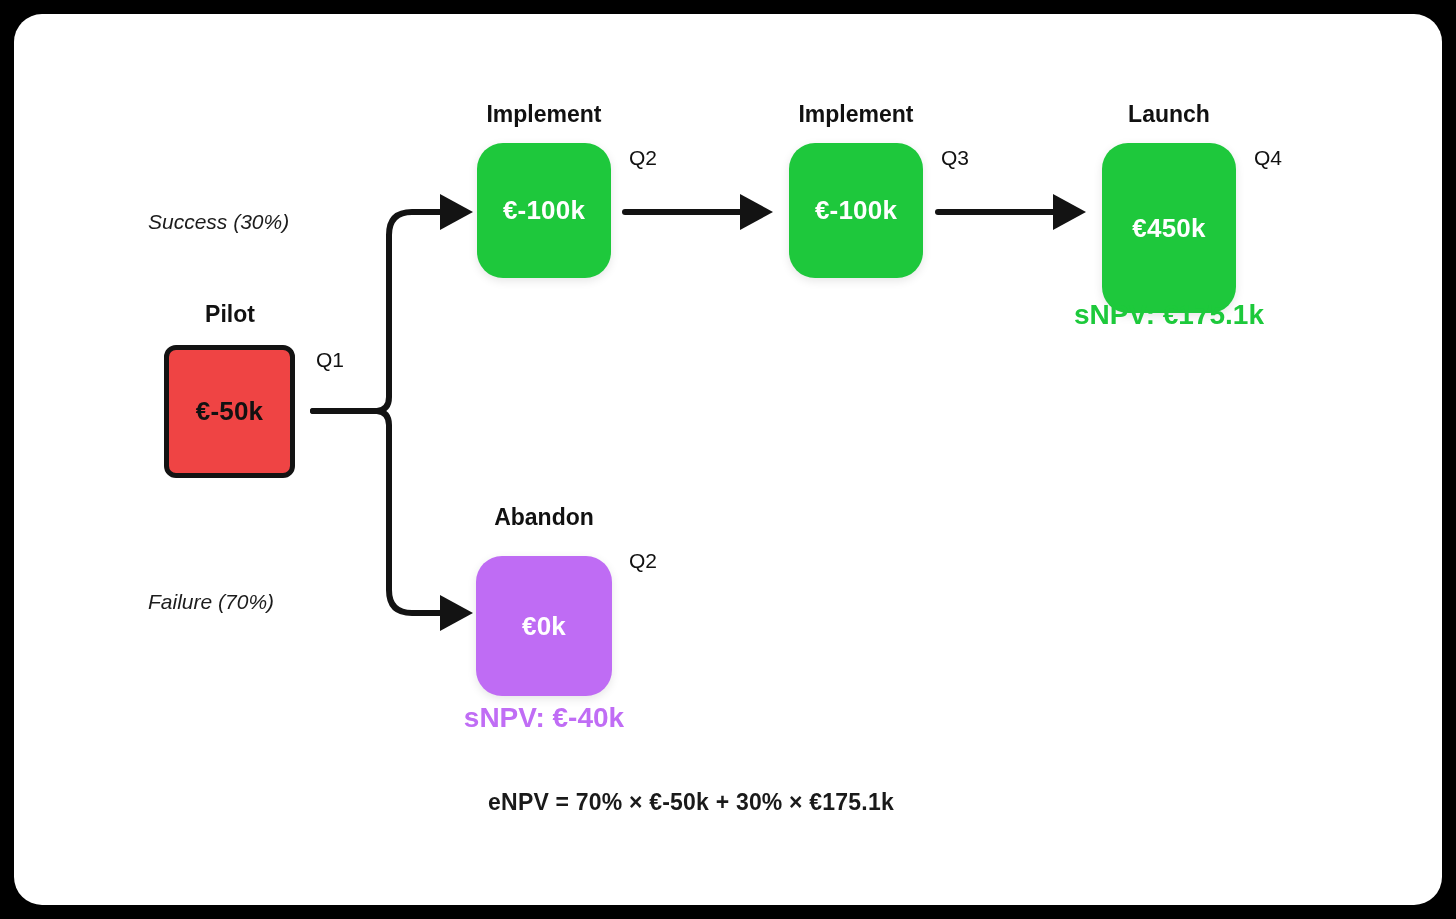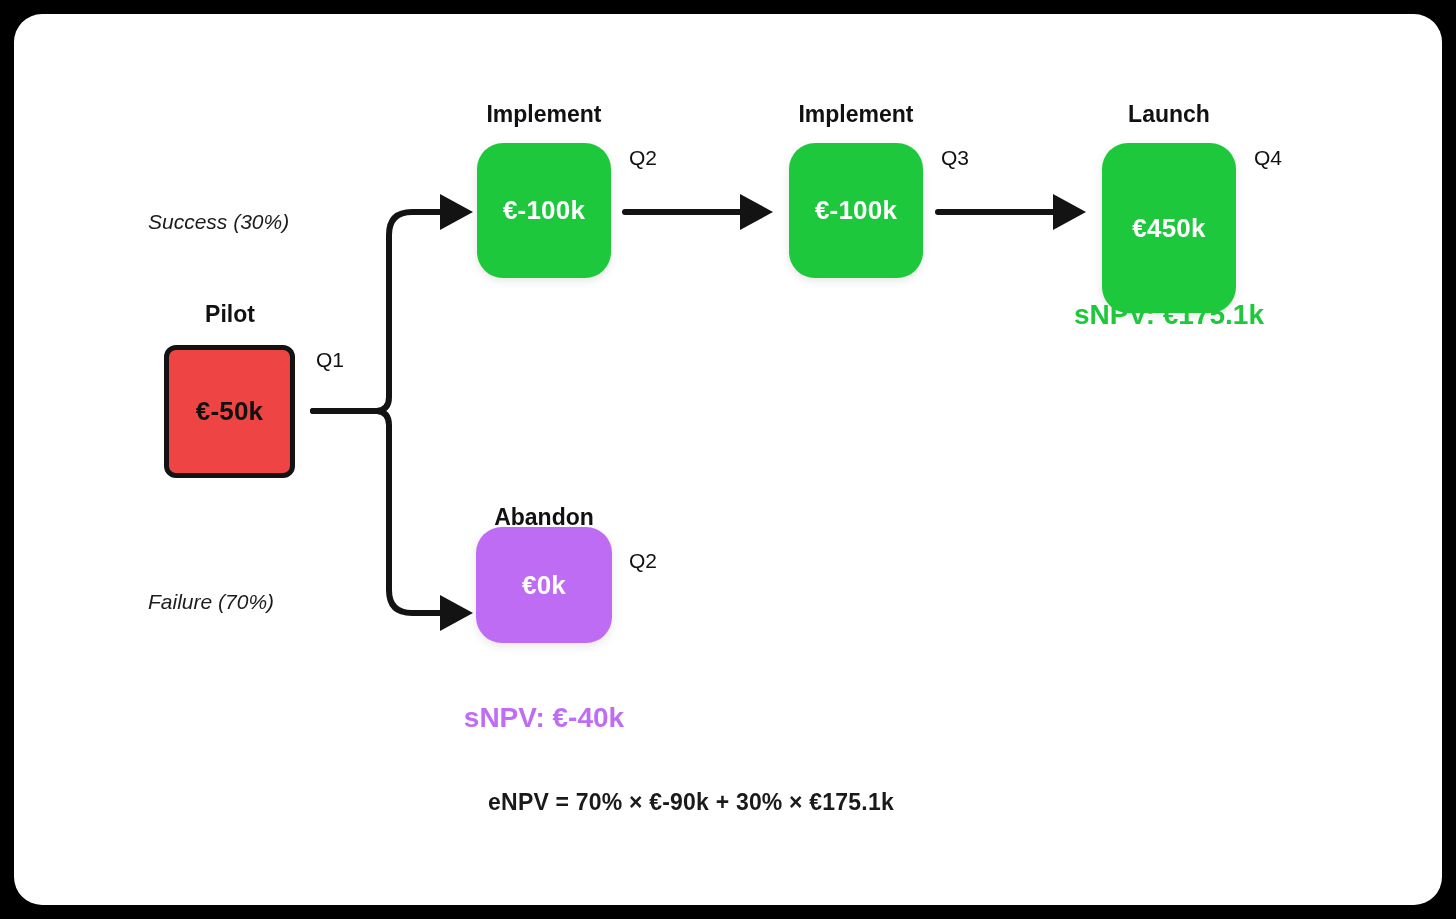--- a/index.html
+++ b/index.html
@@ -134,20 +134,20 @@
   <div class="q-label" style="left:941px; top:146px;text-align:center;">Q3</div>
 
   <div class="node-title abs" style="left:1059px; top:101px;">Launch</div>
   <div class="node green" style="left:1102px; top:143px; width:134px; height:170px;">
     <span>€450k</span>
   </div>
   <div class="q-label" style="left:1254px; top:146px;">Q4</div>
   <div class="snpv green-text" style="left:1049px; top:299px;">sNPV: €175.1k</div>
 
   <div class="node-title abs" style="left:434px; top:504px;">Abandon</div>
-  <div class="node purple" style="left:476px; top:527px; width:136px; height:116px;">
+  <div class="node purple" style="left:476px; top:556px; width:136px; height:140px;">
     <span>€0k</span>
   </div>
   <div class="q-label" style="left:629px; top:549px;">Q2</div>
   <div class="snpv purple-text" style="left:424px; top:702px;">sNPV: €-40k</div>
 
-  <div class="formula">eNPV = 70% × €-90k + 30% × €175.1k</div>
+  <div class="formula">eNPV = 70% × €-50k + 30% × €175.1k</div>
 </div>
 
 </body></html>

